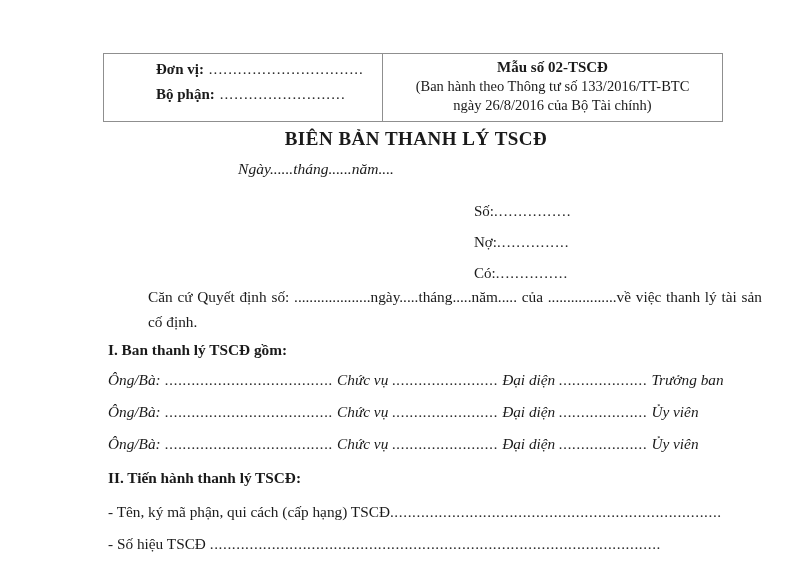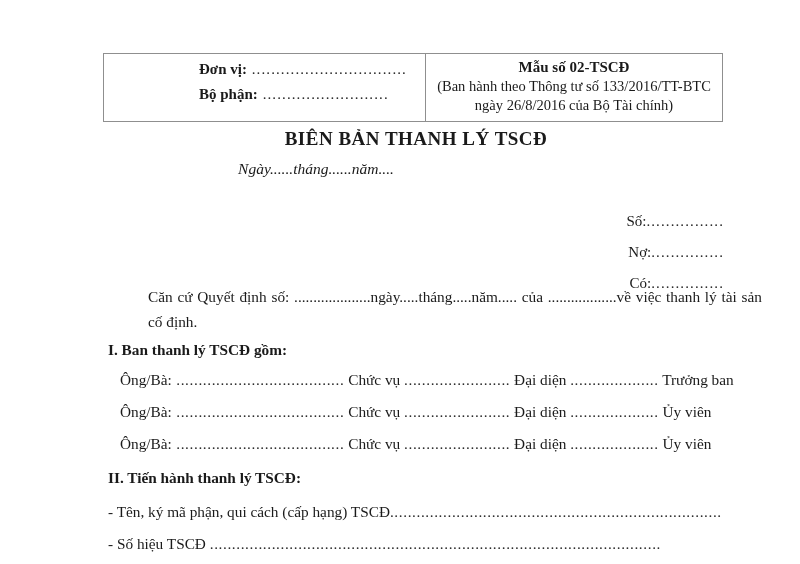--- a/index.html
+++ b/index.html
@@ -27,21 +27,20 @@
   
   .header-table {
     position: absolute;
     left: 103px;
     top: 53px;
     width: 620px;
     height: 69px;
     border: 1px solid #8f8f8f;
     box-sizing: border-box;
     display: flex;
-    padding-left: 43px;
   }
   .header-cell-left {
     width: 279px;
     box-sizing: border-box;
     border-right: 1px solid #8f8f8f;
     padding: 7px 0 0 0;
   }
   .header-cell-right {
     flex: 1;
     box-sizing: border-box;
@@ -93,23 +92,22 @@
     width: 632px;
     text-align: center;
     font-size: 15.5px;
     font-style: italic;
   }
 
   
   .ref-block {
     position: absolute;
     right: 76px;
-    top: 206px;
+    top: 196px;
     width: 250px;
-    text-align: right;
     font-size: 15px;
     line-height: 31px;
   }
   .ref-block .dots { letter-spacing: 1.1px; }
 
   
   .basis {
     position: absolute;
     left: 108px;
     top: 284px;
@@ -125,24 +123,25 @@
     left: 108px;
     font-size: 15.3px;
     font-weight: bold;
     white-space: nowrap;
   }
   #sec1 { top: 341px; }
   #sec2 { top: 469px; }
 
   .member-row {
     position: absolute;
-    left: 120px;
+    left: 108px;
     width: 614px;
     font-size: 15.3px;
     white-space: nowrap;
+    font-style: italic;
   }
   #mrow0 { top: 371px; }
   #mrow1 { top: 403px; }
   #mrow2 { top: 435px; }
 
   .member-row .label { }
   .member-row .dots { letter-spacing: 0.6px; }
 
   .detail-row {
     position: absolute;

